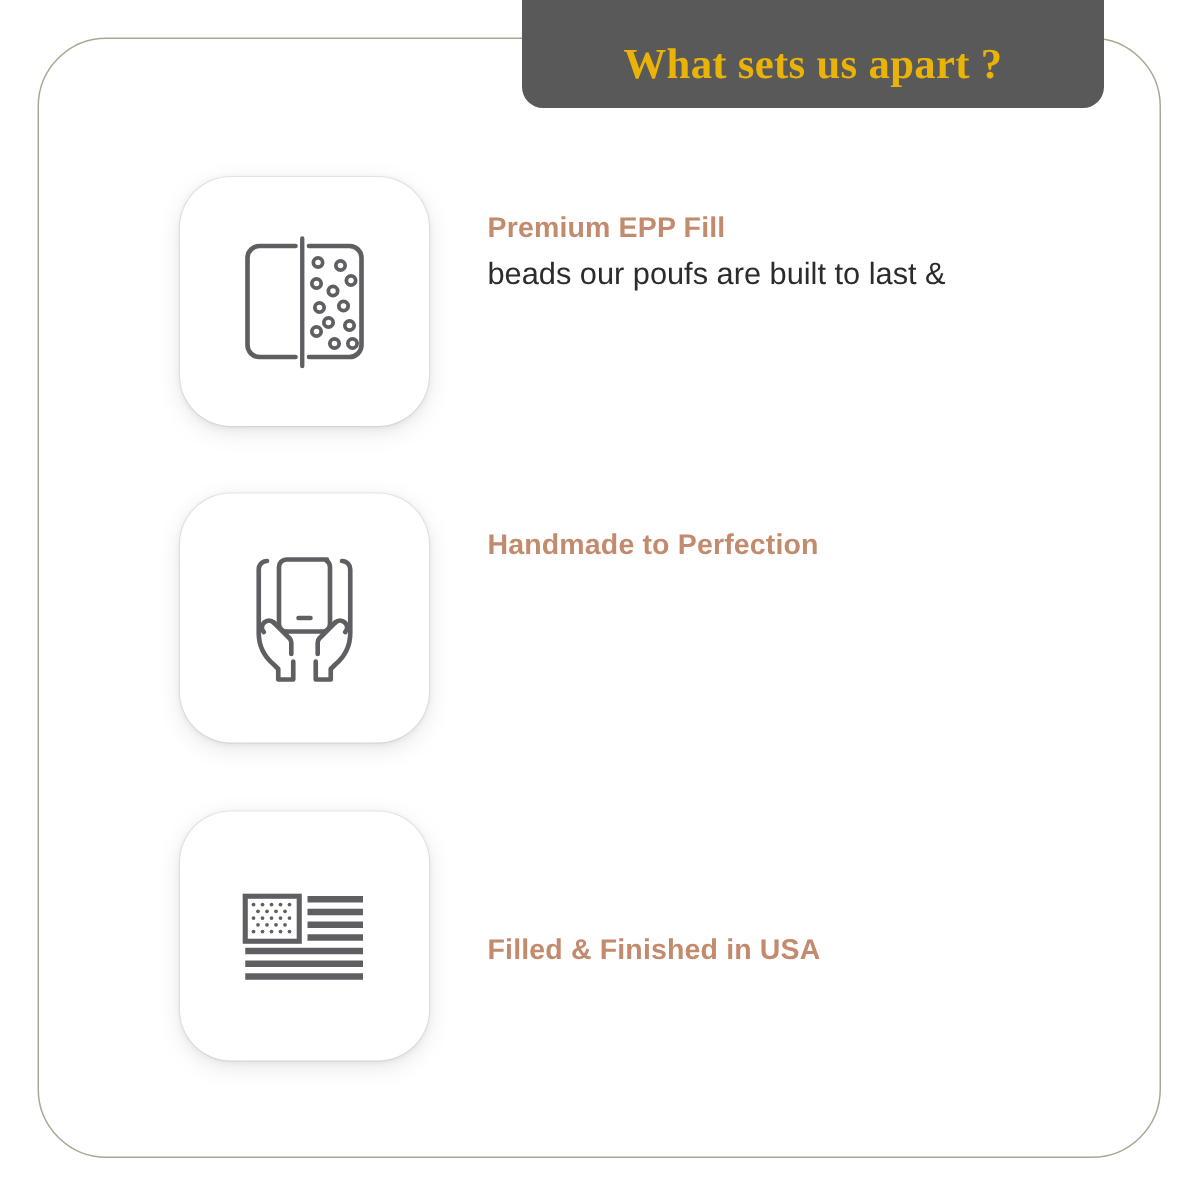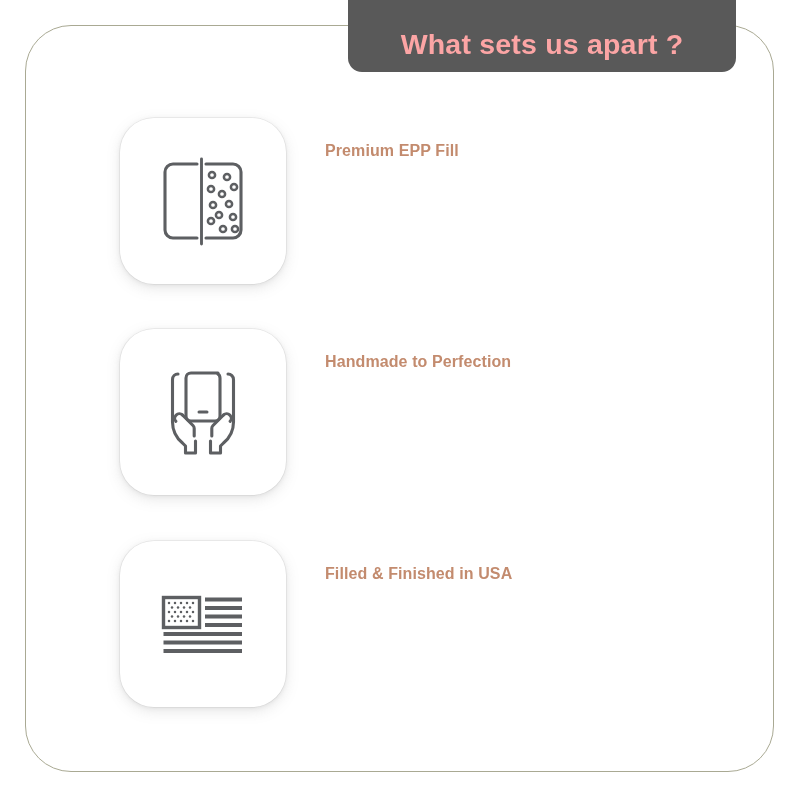--- a/index.html
+++ b/index.html
@@ -42,46 +42,47 @@
     height: 90px;
     background: #595959;
     border-radius: 14px;
     display: flex;
     align-items: flex-end;
     justify-content: center;
     padding-bottom: 14px;
     box-sizing: border-box;
   }
   .banner-title {
-    color: #fca5a5;
+    color: #eab308;
     font-size: 28.5px;
     font-weight: bold;
     letter-spacing: 0.2px;
     line-height: 1;
     white-space: nowrap;
+    font-family: Liberation Serif, serif;
   }
 
   
   .rows {
     position: absolute;
     left: 0;
     top: 0;
     width: 800px;
   }
   .feature-row {
     position: absolute;
     left: 120px;
     width: 620px;
     height: 166px;
     display: flex;
     align-items: flex-start;
   }
   .feature-row.r0 { top: 118px; }
   .feature-row.r1 { top: 329px; }
-  .feature-row.r2 { top: 541px; }
+  .feature-row.r2 { top: 541px; align-items: center; }
 
   
   .icon-card {
     position: relative;
     flex: 0 0 auto;
     width: 166px;
     height: 166px;
     background: #ffffff;
     border-radius: 34px;
     box-shadow: 0 4px 14px rgba(120,120,120,0.18),
@@ -94,21 +95,21 @@
   .icon-card svg { display: block; }
 
   
   .feature-text {
     flex: 1 1 auto;
     padding-left: 39px;
     padding-top: 24px;
   }
   .feature-title {
     color: #c38b6e;
-    font-size: 16px;
+    font-size: 19px;
     font-weight: bold;
     line-height: 1.12;
     margin: 0 0 5px 0;
     letter-spacing: 0.1px;
   }
   .feature-desc {
     color: #2c2c2c;
     font-size: 20.5px;
     line-height: 1.42;
     margin: 0;
@@ -149,20 +150,21 @@
             <circle cx="82" cy="68" r="3.1"></circle>
             <circle cx="60" cy="72" r="3.1"></circle>
             <circle cx="72" cy="80" r="3.1"></circle>
             <circle cx="84" cy="80" r="3.1"></circle>
           </g>
         </svg>
       </div>
       <div class="feature-text">
         <p class="feature-title">Premium EPP Fill</p>
         <p class="feature-desc">
+          <span class="ln">beads our poufs are built to last &amp;</span>
         </p>
       </div>
     </div>
 
     <div class="feature-row r1">
       <div class="icon-card">
         <svg width="104" height="104" viewBox="0 0 104 104">
           <g fill="none" stroke="#5d5f62" stroke-width="3.1" stroke-linecap="round" stroke-linejoin="round">
 
             <path d="M67 13 H40 a5 5 0 0 0 -5 5 V56 a5 5 0 0 0 5 5 H64 a5 5 0 0 0 5 -5 V18 a5 5 0 0 0 -2.5 -4.3"></path>

